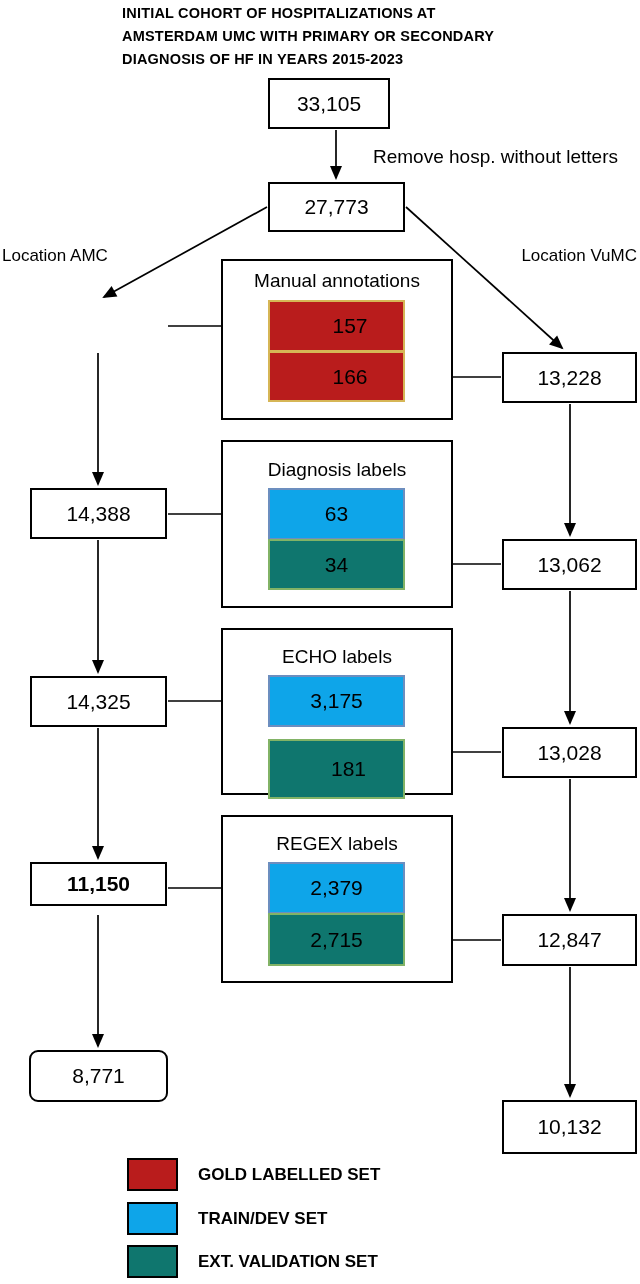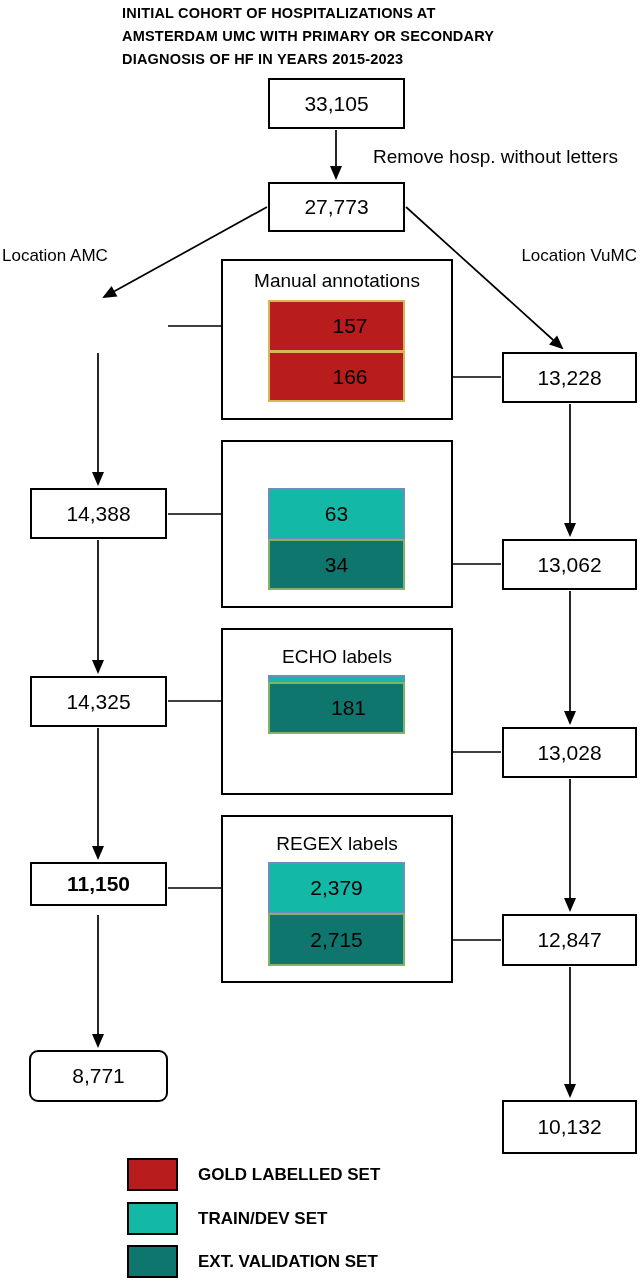--- a/index.html
+++ b/index.html
@@ -15,21 +15,21 @@
     display:flex; align-items:center; justify-content:center;
     font-size:21px; box-sizing:border-box; }
 
   .group { position:absolute; background:#ffffff; border:2px solid #000; box-sizing:border-box; }
   .stage-title { position:absolute; width:232px; left:221px; text-align:center; font-size:19px; }
 
   .cell { position:absolute; left:268px; width:137px; height:52px;
     display:flex; align-items:center; justify-content:center;
     font-size:21px; box-sizing:border-box; border:2px solid; }
   .set-gold       { background:#b91c1c; border-color:#D6B656;padding-left:27px; }
-  .set-train      { background:#14b8a6; border-color:#6C8EBF; }
+  .set-train      { background:#0ea5e9; border-color:#6C8EBF; }
   .set-validation { background:#0f766e; border-color:#82B366; }
 
   .float-label { position:absolute; font-size:19px; white-space:nowrap; }
   .loc-label   { position:absolute; font-size:17px; white-space:nowrap; top:246px; }
 
   .legend-swatch { position:absolute; left:127px; width:51px; height:33px; box-sizing:border-box; border:2px solid; }
   .legend-label  { position:absolute; left:198px; font-weight:bold; font-size:17px; line-height:33px; white-space:nowrap; }
 </style>
 </head>
 <body>
@@ -66,21 +66,21 @@
       <line x1="501" y1="940" x2="409" y2="940" marker-end="url(#ah)"></line>
       <line x1="98" y1="915" x2="98" y2="1046" marker-end="url(#ah)"></line>
       <line x1="570" y1="967" x2="570" y2="1096" marker-end="url(#ah)"></line>
     </g>
   </svg>
 
   <div class="main-title">INITIAL COHORT OF HOSPITALIZATIONS AT
 AMSTERDAM UMC WITH PRIMARY OR SECONDARY
 DIAGNOSIS OF HF IN YEARS 2015-2023</div>
 
-  <div class="node" style="left:268px; top:78px; width:137px; height:51px;text-align:right;">33,105</div>
+  <div class="node" style="left:268px; top:78px; width:122px; height:51px;text-align:right;">33,105</div>
   <div class="float-label" style="left:373px; top:146px;">Remove hosp. without letters</div>
   <div class="node" style="left:268px; top:182px; width:137px; height:50px;">27,773</div>
 
   <div class="loc-label" style="left:2px;">Location AMC</div>
   <div class="loc-label" style="right:3px;">Location VuMC</div>
 
   <div class="node" style="left:30px; top:488px; width:137px; height:51px;">14,388</div>
   <div class="node" style="left:30px; top:676px; width:137px; height:51px;">14,325</div>
   <div class="node" style="left:30px; top:862px; width:137px; height:44px;font-weight:bold;">11,150</div>
   <div class="node" style="left:29px; top:1050px; width:139px; height:52px;border-radius:9px;">8,771</div>
@@ -90,27 +90,28 @@
   <div class="node" style="left:502px; top:727px; width:135px; height:51px;">13,028</div>
   <div class="node" style="left:502px; top:914px; width:135px; height:52px;">12,847</div>
   <div class="node" style="left:502px; top:1100px; width:135px; height:54px;">10,132</div>
 
   <div class="group" style="left:221px; top:259px; width:232px; height:161px;"></div>
   <div class="stage-title" style="top:270px;">Manual annotations</div>
   <div class="cell set-gold" style="top:300px;">157</div>
   <div class="cell set-gold" style="top:351px; height:51px;">166</div>
 
   <div class="group" style="left:221px; top:440px; width:232px; height:168px;"></div>
+  <div class="stage-title" style="top:459px;">Diagnosis labels</div>
   <div class="cell set-train" style="top:488px;">63</div>
   <div class="cell set-validation" style="top:539px; height:51px;">34</div>
 
   <div class="group" style="left:221px; top:628px; width:232px; height:167px;"></div>
   <div class="stage-title" style="top:646px;">ECHO labels</div>
   <div class="cell set-train" style="top:675px;">3,175</div>
-  <div class="cell set-validation" style="top:682px; height:52px;padding-left:24px;">181</div>
+  <div class="cell set-validation" style="top:739px; height:60px;padding-left:24px;">181</div>
 
   <div class="group" style="left:221px; top:815px; width:232px; height:168px;"></div>
   <div class="stage-title" style="top:833px;">REGEX labels</div>
   <div class="cell set-train" style="top:862px;">2,379</div>
   <div class="cell set-validation" style="top:913px; height:53px;">2,715</div>
 
   <div class="legend-swatch set-gold" style="top:1158px;"></div>
   <div class="legend-label" style="top:1158px;">GOLD LABELLED SET</div>
 
   <div class="legend-swatch set-train" style="top:1202px;"></div>

